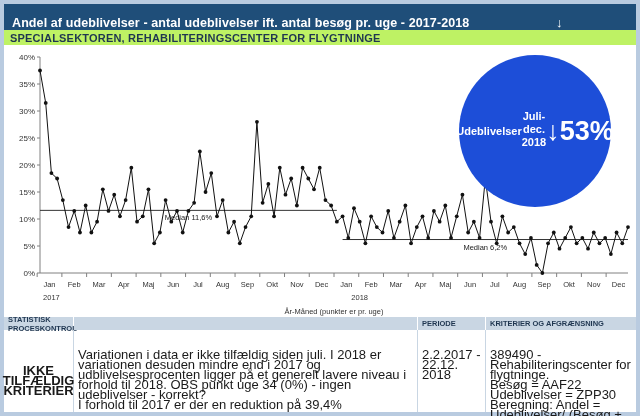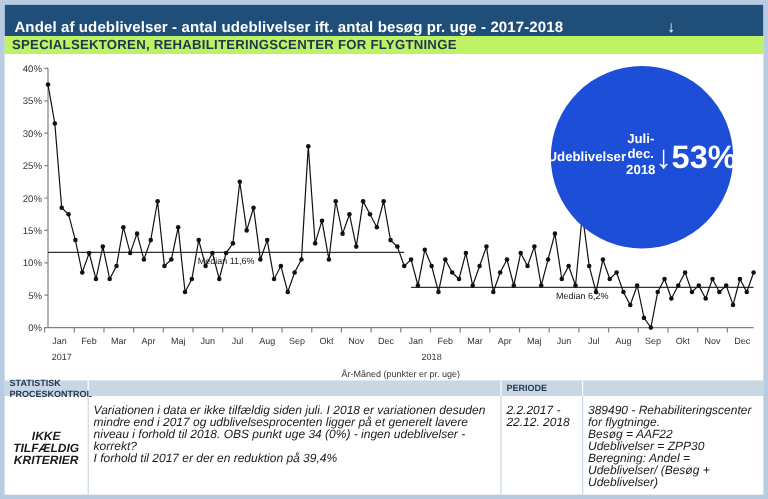--- a/index.html
+++ b/index.html
@@ -16,21 +16,21 @@
   .bubble .l3{font-size:11px;font-weight:bold;line-height:13px;margin-bottom:4px;}
   .bubble .big{font-size:27px;font-weight:bold;line-height:28px;}
   .bottom{position:absolute;left:0;top:313px;width:632px;height:95px;}
   .bt-head{display:flex;height:13px;background:#c9d6e3;color:#1f3650;font-size:7.5px;font-weight:bold;align-items:center;}
   .bt-head>div{padding-left:4px;box-sizing:border-box;height:13px;display:flex;align-items:center;border-right:1px solid #ffffff;}
   .c1{width:70px;}
   .c2{width:344px;}
   .c3{width:68px;}
   .c4{width:150px;border-right:none !important;}
   .bt-body{display:flex;height:82px;background:#ffffff;}
-  .bt-body>div{box-sizing:border-box;padding:8px 4px 0 4px;border-right:1px solid #c9d6e3;font-size:10px;color:#1a1a1a;line-height:10px;font-style:italic;}
+  .bt-body>div{box-sizing:border-box;padding:20px 4px 0 4px;border-right:1px solid #c9d6e3;font-size:13px;color:#1a1a1a;line-height:10px;}
   .bt-body .c4{border-right:none;}
   .vbig{display:flex;align-items:center;justify-content:center;text-align:center;font-size:9px;font-weight:bold;color:#1a1a1a;line-height:12px;}
   .median-lbl{font-size:7.5px;fill:#1a1a1a;}
   .axis-lbl{font-size:7.5px;fill:#333333;}
   .axis-lbl-y{font-size:8px;fill:#333333;}
   .xtitle{font-size:7.5px;fill:#333333;}
   .yeartxt{font-size:7.5px;fill:#333333;}
 </style>
 </head>
 <body>
@@ -236,20 +236,21 @@
       <div class="l3">Juli-dec. 2018</div>
       <div class="big">↓53%</div>
     </div>
   </div>
 
   <div class="bottom">
     <div class="bt-head">
       <div class="c1">STATISTISK PROCESKONTROL</div>
       <div class="c2"></div>
       <div class="c3">PERIODE</div>
+      <div class="c4">KRITERIER OG AFGRÆNSNING</div>
     </div>
     <div class="bt-body">
       <div class="c1 vbig">IKKE TILFÆLDIG KRITERIER</div>
       <div class="c2" style="white-space:pre-line">Variationen i data er ikke tilfældig siden juli. I 2018 er variationen desuden  mindre end i 2017 og  udblivelsesprocenten ligger på et generelt lavere niveau i forhold til 2018. OBS punkt uge 34 (0%) - ingen udeblivelser - korrekt?
 I forhold til 2017 er der en reduktion på 39,4%</div>
       <div class="c3" style="white-space:pre-line">2.2.2017 - 22.12. 2018</div>
       <div class="c4" style="white-space:pre-line">389490 - Rehabiliteringscenter for flygtninge.
 Besøg = AAF22
 Udeblivelser = ZPP30
 Beregning: Andel = Udeblivelser/ (Besøg + Udeblivelser)</div>

